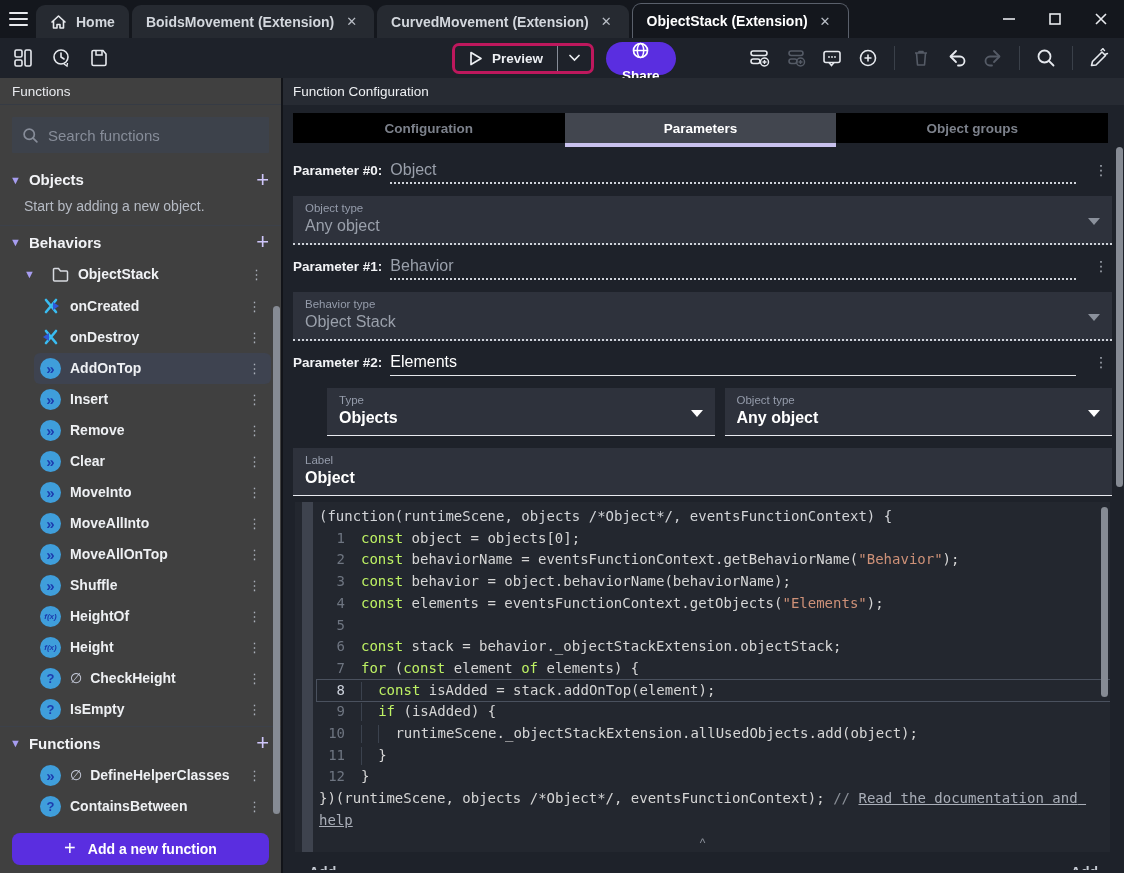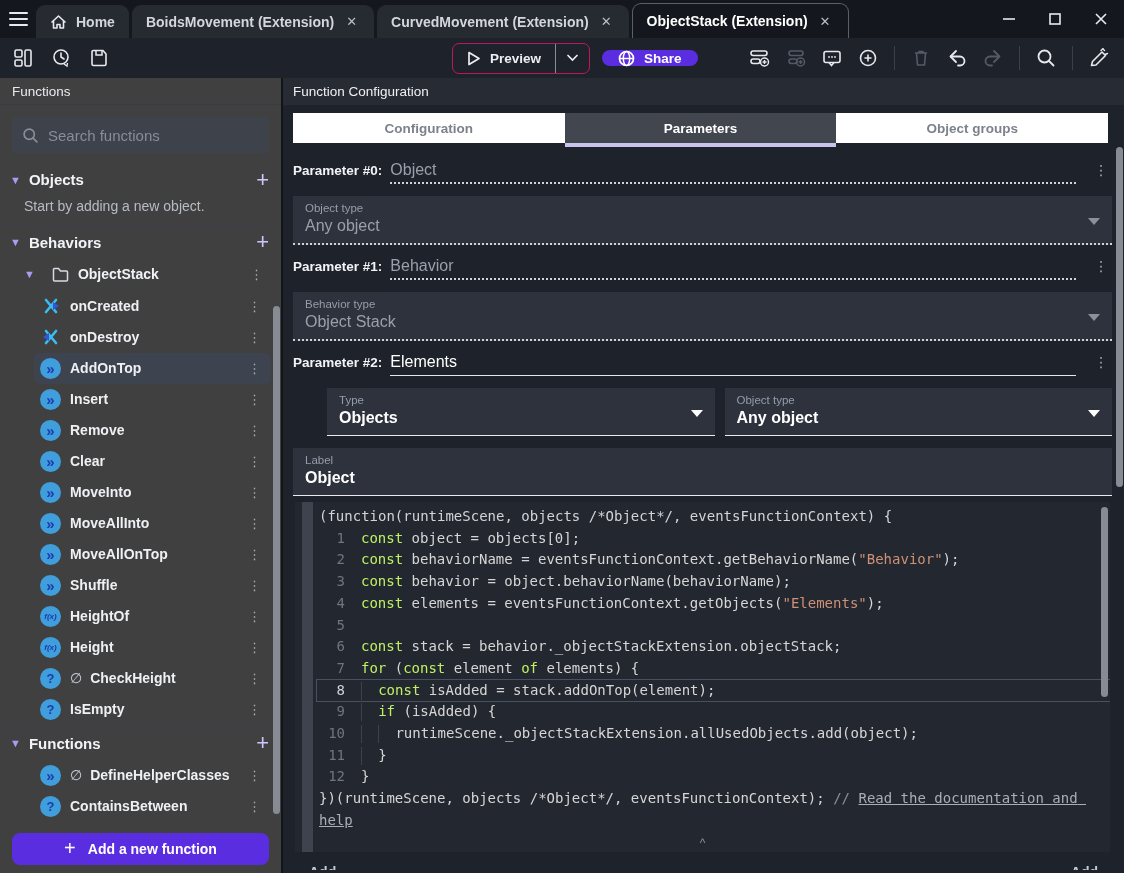--- a/index.html
+++ b/index.html
@@ -21,27 +21,27 @@
 
   
   .toolbar { height:40px; background:#1e222a; display:flex; align-items:center; flex:none; position:relative; }
   .tb-left { display:flex; align-items:center; gap:8px; padding-left:8px; }
   .tb-center { position:absolute; left:452px; display:flex; align-items:center; gap:12px; }
   .tb-right { margin-left:auto; display:flex; align-items:center; gap:6px; padding-right:10px; }
   .icon-btn { width:30px; height:30px; background:none; border:none; display:flex; align-items:center; justify-content:center;
     color:#e6e9ee; cursor:pointer; }
   .icon-btn.disabled { color:#555b66; }
   .tb-sep { width:1px; height:24px; background:#3a4049; margin:0 5px; }
-  .preview-btn { display:flex; align-items:flex-start; height:31px; border:1px solid #be185d; border-radius:7px; background:none;
+  .preview-btn { display:flex; align-items:flex-start; height:31px; border:3px solid #be185d; border-radius:7px; background:none;
     color:#eceef2; cursor:pointer; overflow:hidden; }
   .preview-main { display:flex; align-items:center; gap:9px; padding:0 14px; height:100%; }
   .preview-main b { font-size:13.5px; }
   .preview-caret { display:flex; align-items:center; justify-content:center; width:34px; height:100%; border-left:1px solid #878d98; }
-  .share-btn { display:flex; align-items:center; gap:9px; height:16px; padding:0 16px; border:none; border-radius:17px;
-    background:#5a2ee0; color:#fff; font-weight:bold; font-size:13.5px; cursor:pointer; }
+  .share-btn { display:flex; align-items:center; gap:9px; height:33px; padding:0 16px; border:none; border-radius:17px;
+    background:#5a2ee0; color:#fff; font-weight:bold; font-size:13.5px; cursor:pointer;flex-direction:column; }
 
   
   .content { flex:1; display:flex; min-height:0; }
   .sidebar { width:283px; flex:none; background:#404040; border-right:2px solid #121419; display:flex; flex-direction:column; position:relative;justify-content:space-between; }
   .main { flex:1; min-width:0; display:flex; flex-direction:column; background:#1e222a; position:relative; }
 
   
   .side-header { height:27px; padding:0 12px; display:flex; align-items:center; color:#e8eaee; font-size:13.5px;
     border-bottom:1px solid #363b44; flex:none; }
   .search-wrap { margin:11px 12px 10px 12px; height:36px; background:#3d424b; border-radius:1px; display:flex; align-items:center; padding:0 10px; gap:9px; flex:none; }
@@ -65,21 +65,21 @@
   .fn-icon.condition { font-size:13px; }
   .fn-icon.lifecycle { background:none; border-radius:0; }
   .private-glyph { color:#c9cede; font-size:14px; font-weight:normal; margin-right:-1px; }
   .add-fn-btn { margin:10px 12px 8px 12px; height:32px; border:none; border-radius:8px; background:#5a2ee0; color:#fff;
     font-size:14px; font-weight:bold; display:flex; align-items:center; justify-content:center; gap:12px; cursor:pointer; flex:none; }
   .add-fn-btn .pl { font-size:20px; font-weight:300; }
   .side-scrollbar { position:absolute; right:1px; top:228px; width:7px; height:508px; background:#868b94; border-radius:4px; }
 
   
   .main-header { height:27px; background:#272b33; display:flex; align-items:center; padding:0 10px; color:#eef0f3; font-size:13.5px; flex:none; }
-  .tabbar { display:flex; margin:8px 16px 0 10px; background:#ffffff; flex:none; }
+  .tabbar { display:flex; margin:8px 16px 0 10px; background:#000000; flex:none; }
   .mtab { flex:1; height:30px; display:flex; align-items:center; justify-content:center; color:#7c818b; font-size:13.5px; font-weight:bold;
     cursor:pointer; position:relative; }
   .mtab.active { background:#42464f; color:#fff; }
   .mtab.active::after { content:""; position:absolute; left:0; right:0; bottom:-4px; height:4px; background:#c9c2ee; }
 
   .params { padding:18px 12px 0 10px; position:relative; flex:none; }
   .param-row { display:flex; align-items:baseline; height:26px; margin-bottom:9px; }
   .plabel { color:#f2f3f6; font-size:13.5px; font-weight:bold; margin-right:8px; white-space:nowrap; }
   .pname { flex:1; font-size:16px; color:#9aa0ab; border-bottom:2px dotted #cfd3da; padding-bottom:3px; margin-right:14px; }
   .pname.focused { color:#fff; border-bottom:1px solid #e4e6ea; padding-bottom:4px; }

